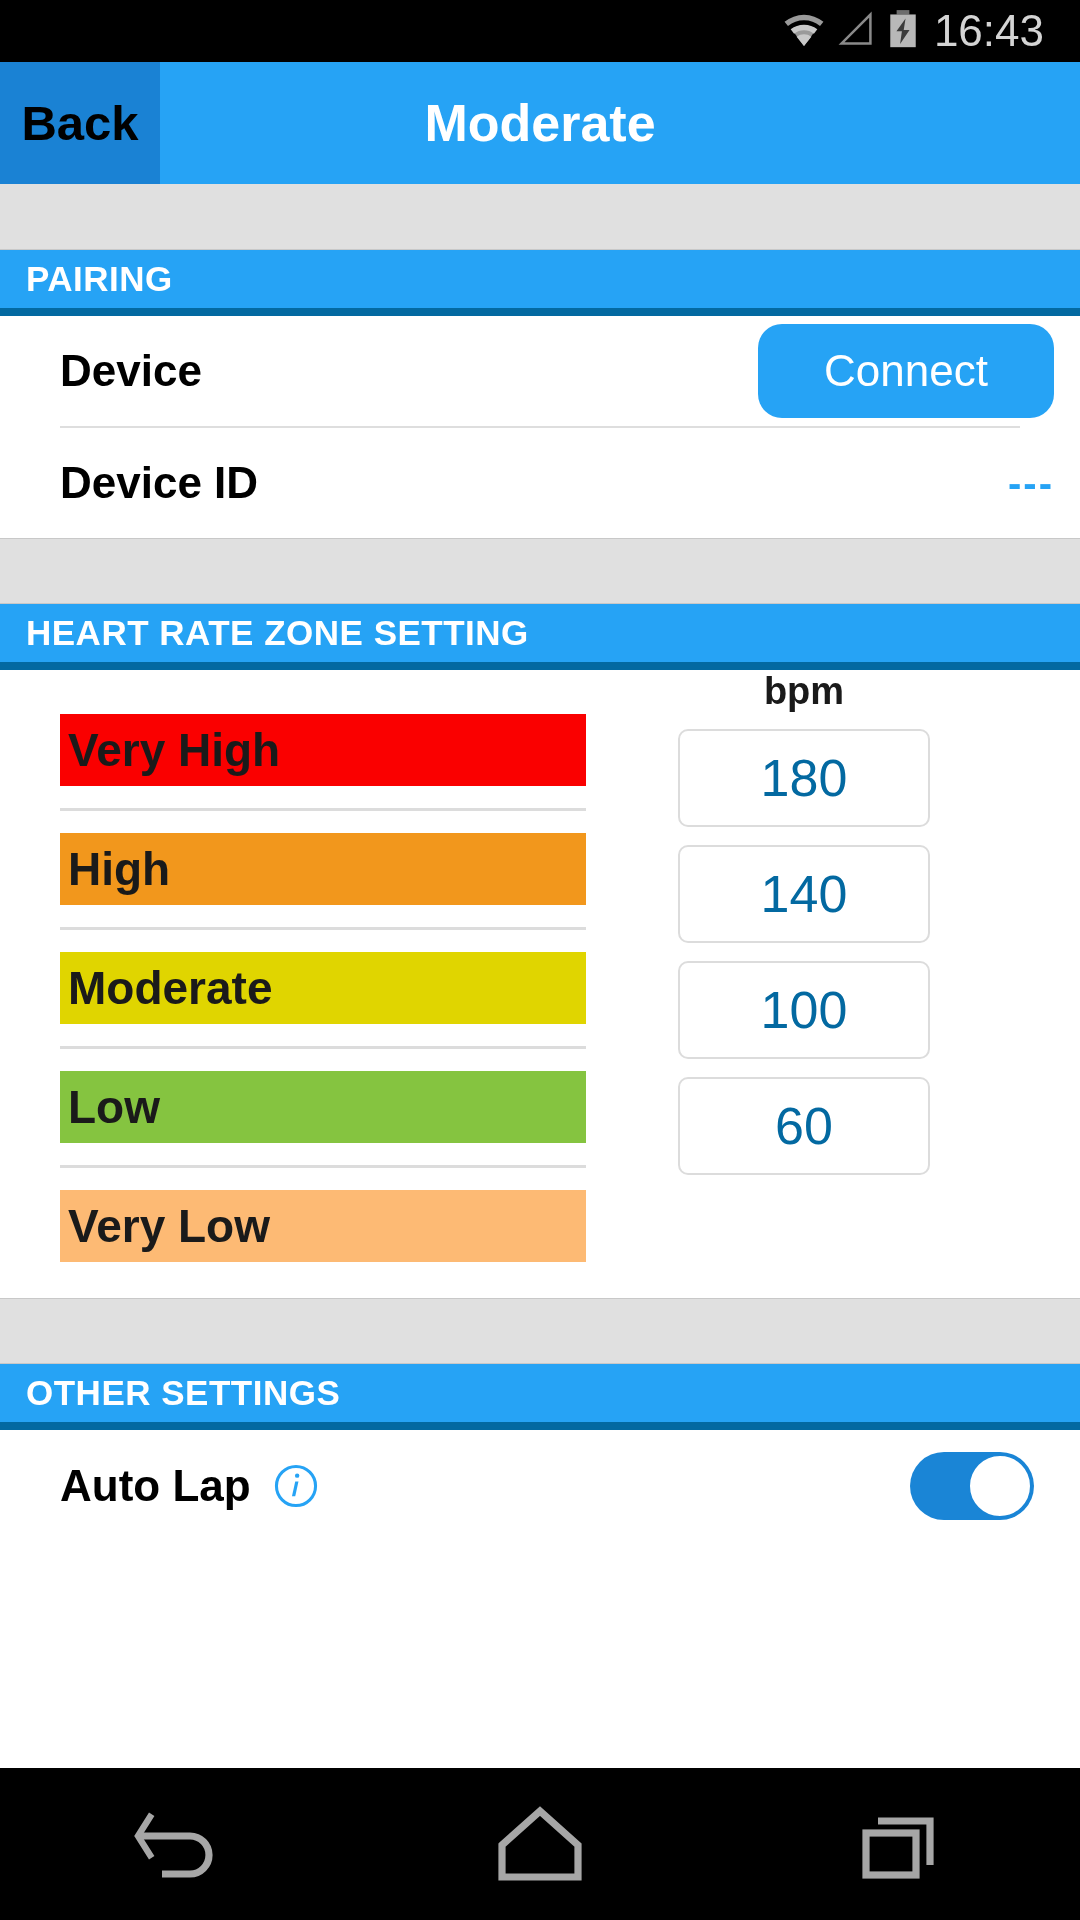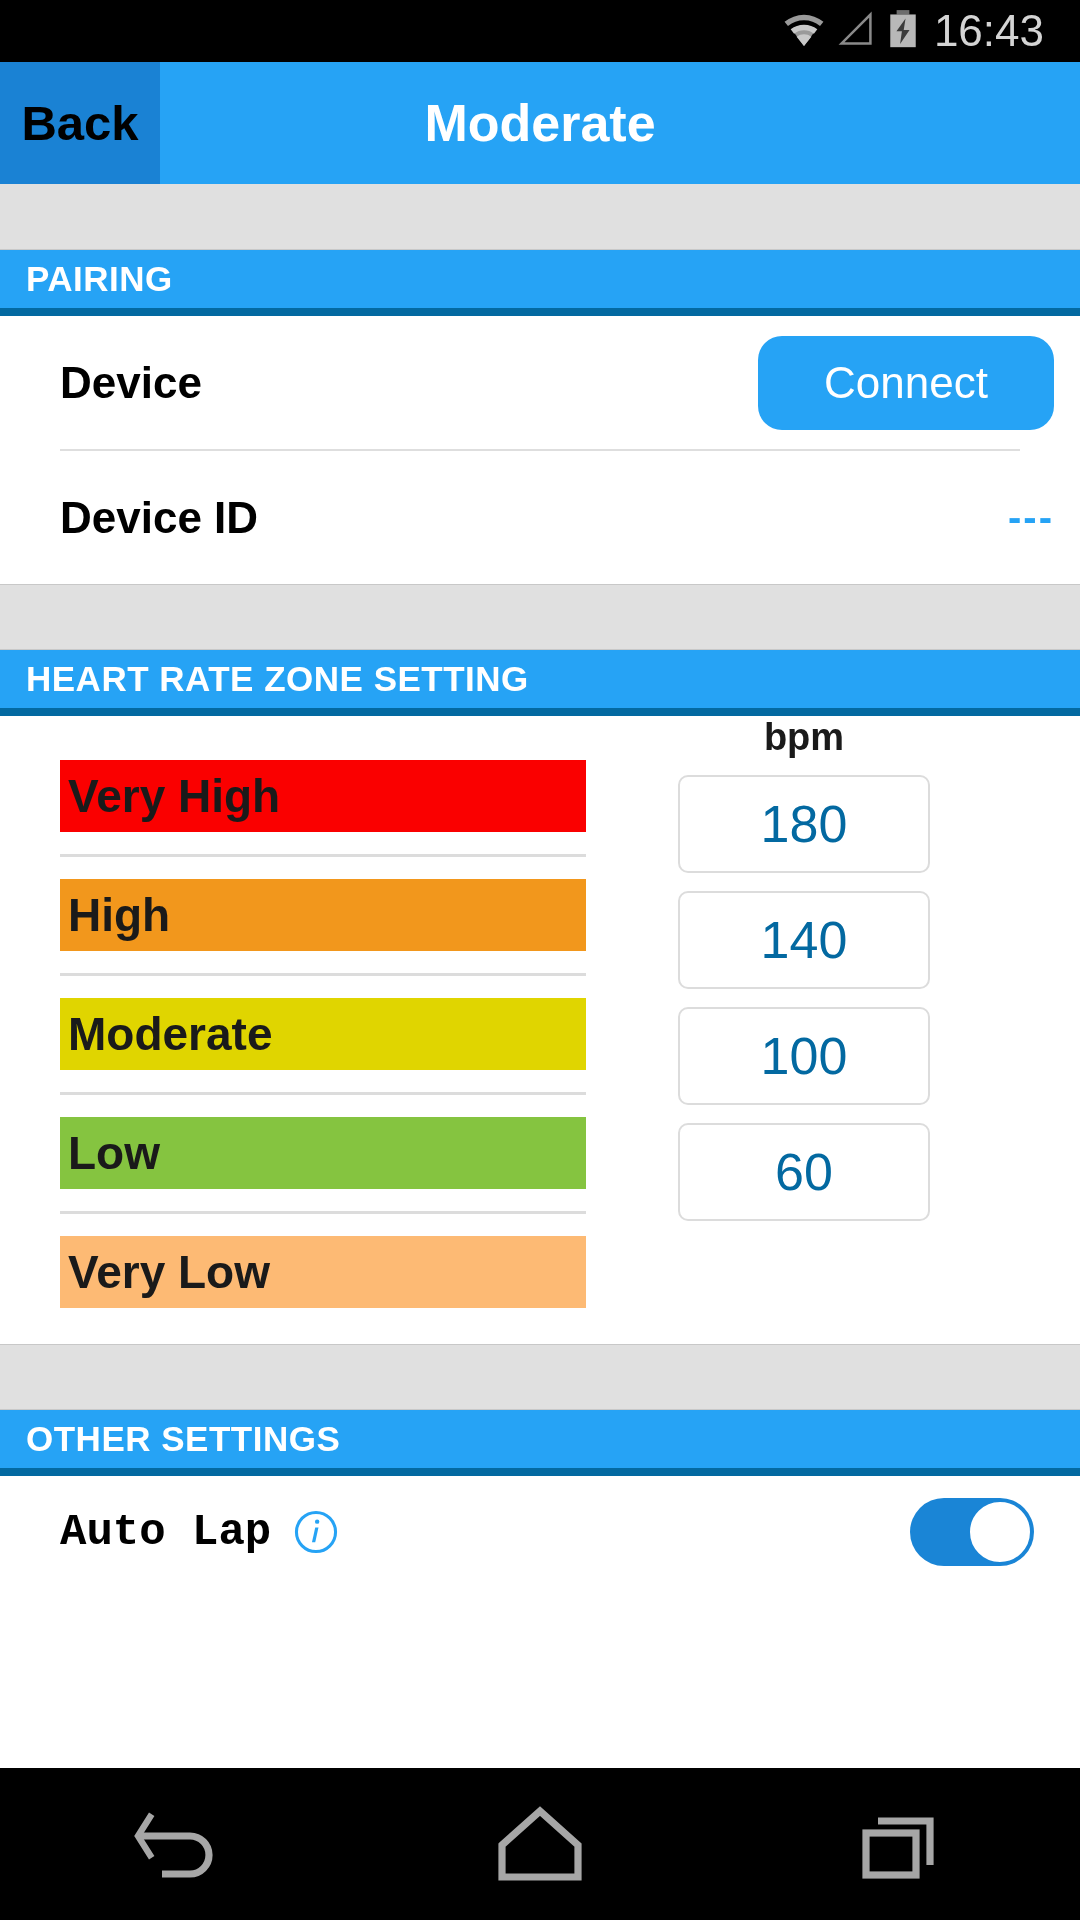--- a/index.html
+++ b/index.html
@@ -94,21 +94,21 @@
     color: #ffffff;
     font-size: 35px;
     font-weight: bold;
     letter-spacing: 0.5px;
     box-sizing: border-box;
     border-bottom: 8px solid #0369a1;
   }
 
   
   .pair-row {
-    height: 133px;
+    height: 110px;
     display: flex;
     align-items: center;
     padding: 0 26px 0 60px;
     box-sizing: border-box;
     position: relative;
     background: #ffffff;
     gap: 31px;
   }
   .pair-label {
     font-size: 44px;
@@ -203,21 +203,20 @@
     display: flex;
     align-items: center;
     padding: 0 46px 0 60px;
     box-sizing: border-box;
     background: #ffffff;
   }
   #autolap-label {
     font-size: 44px;
     font-weight: bold;
     color: #000000;
-    font-family: Liberation Mono, monospace;
   }
   #info-icon {
     margin-left: 22px;
     width: 46px;
     height: 46px;
     display: flex;
     align-items: center;
     justify-content: center;
     cursor: pointer;
   }

